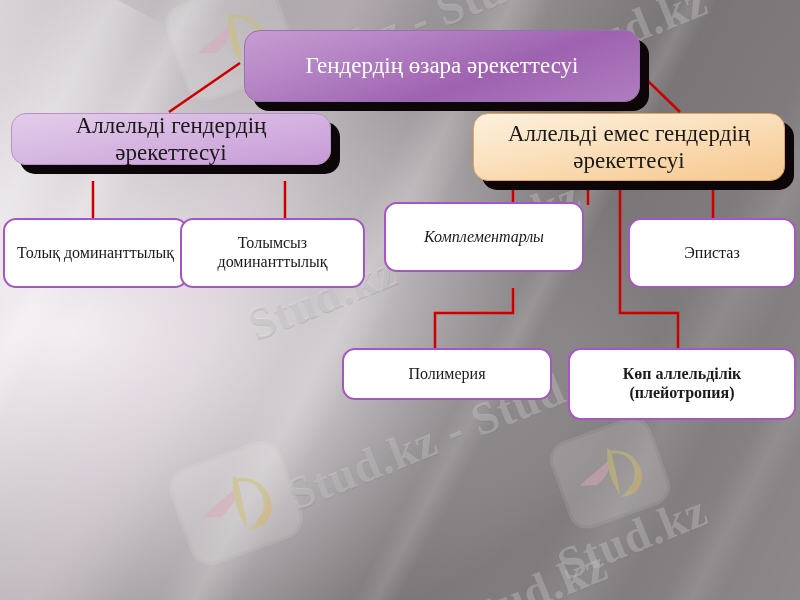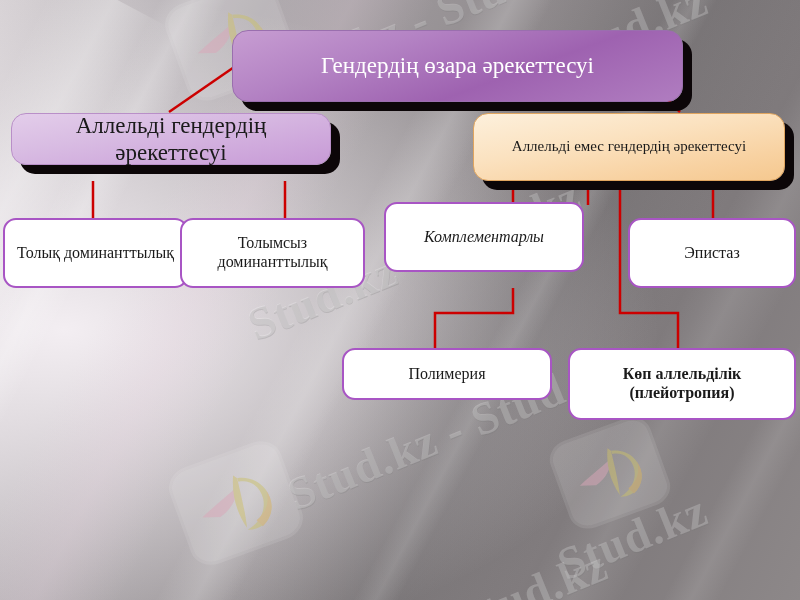--- a/index.html
+++ b/index.html
@@ -96,21 +96,21 @@
     border-radius: 15px;
     background: linear-gradient(170deg, #e3cdea 0%, #d9bde3 35%, #cfa9dc 72%, #c79ad6 100%);
     font-size: 23px;
     box-shadow: 9px 9px 0 0 #0c0608;
     border: 1px solid #b98fc8;
   }
   
   .node-l2-orange {
     border-radius: 15px;
     background: linear-gradient(170deg, #fdf0dc 0%, #fbe2c0 40%, #f8d2a2 75%, #f5c88f 100%);
-    font-size: 15px;
+    font-size: 23px;
     box-shadow: 9px 9px 0 0 #0c0608;
     border: 1px solid #e0a55f;
     text-align: center;
   }
   
   .node-leaf {
     border-radius: 13px;
     background: #ffffff;
     border: 2px solid #a855c4;
     font-size: 16px;
@@ -173,21 +173,21 @@
       <line x1="93" y1="181" x2="93" y2="218" stroke="#cc0000" stroke-width="2.5"></line>
       <line x1="285" y1="181" x2="285" y2="218" stroke="#cc0000" stroke-width="2.5"></line>
       <line x1="513" y1="181" x2="513" y2="218" stroke="#cc0000" stroke-width="2.5"></line>
       <line x1="713" y1="181" x2="713" y2="218" stroke="#cc0000" stroke-width="2.5"></line>
       <polyline points="513,288 513,313 435,313 435,348" fill="none" stroke="#cc0000" stroke-width="2.5"></polyline>
       <polyline points="620,181 620,313 678,313 678,348" fill="none" stroke="#cc0000" stroke-width="2.5"></polyline>
       <line x1="588" y1="181" x2="588" y2="205" stroke="#cc0000" stroke-width="2.5"></line>
     </svg>
 
   <div id="node-layer">
-      <div class="node node-root" style="left: 232px; top: 30px; width: 451px; height: 72px;">
+      <div class="node node-root" style="left: 244px; top: 30px; width: 396px; height: 72px;">
         <span class="lbl">Гендердің өзара әрекеттесуі</span>
       </div>
       <div class="node node-l2-purple" style="left: 11px; top: 113px; width: 320px; height: 52px;">
         <span class="lbl">Аллельді гендердің әрекеттесуі</span>
       </div>
       <div class="node node-l2-orange" style="left: 473px; top: 113px; width: 312px; height: 68px;">
         <span class="lbl">Аллельді емес гендердің әрекеттесуі</span>
       </div>
       <div class="node node-leaf" style="left: 3px; top: 218px; width: 185px; height: 70px;">
         <span class="lbl">Толық доминанттылық</span>

